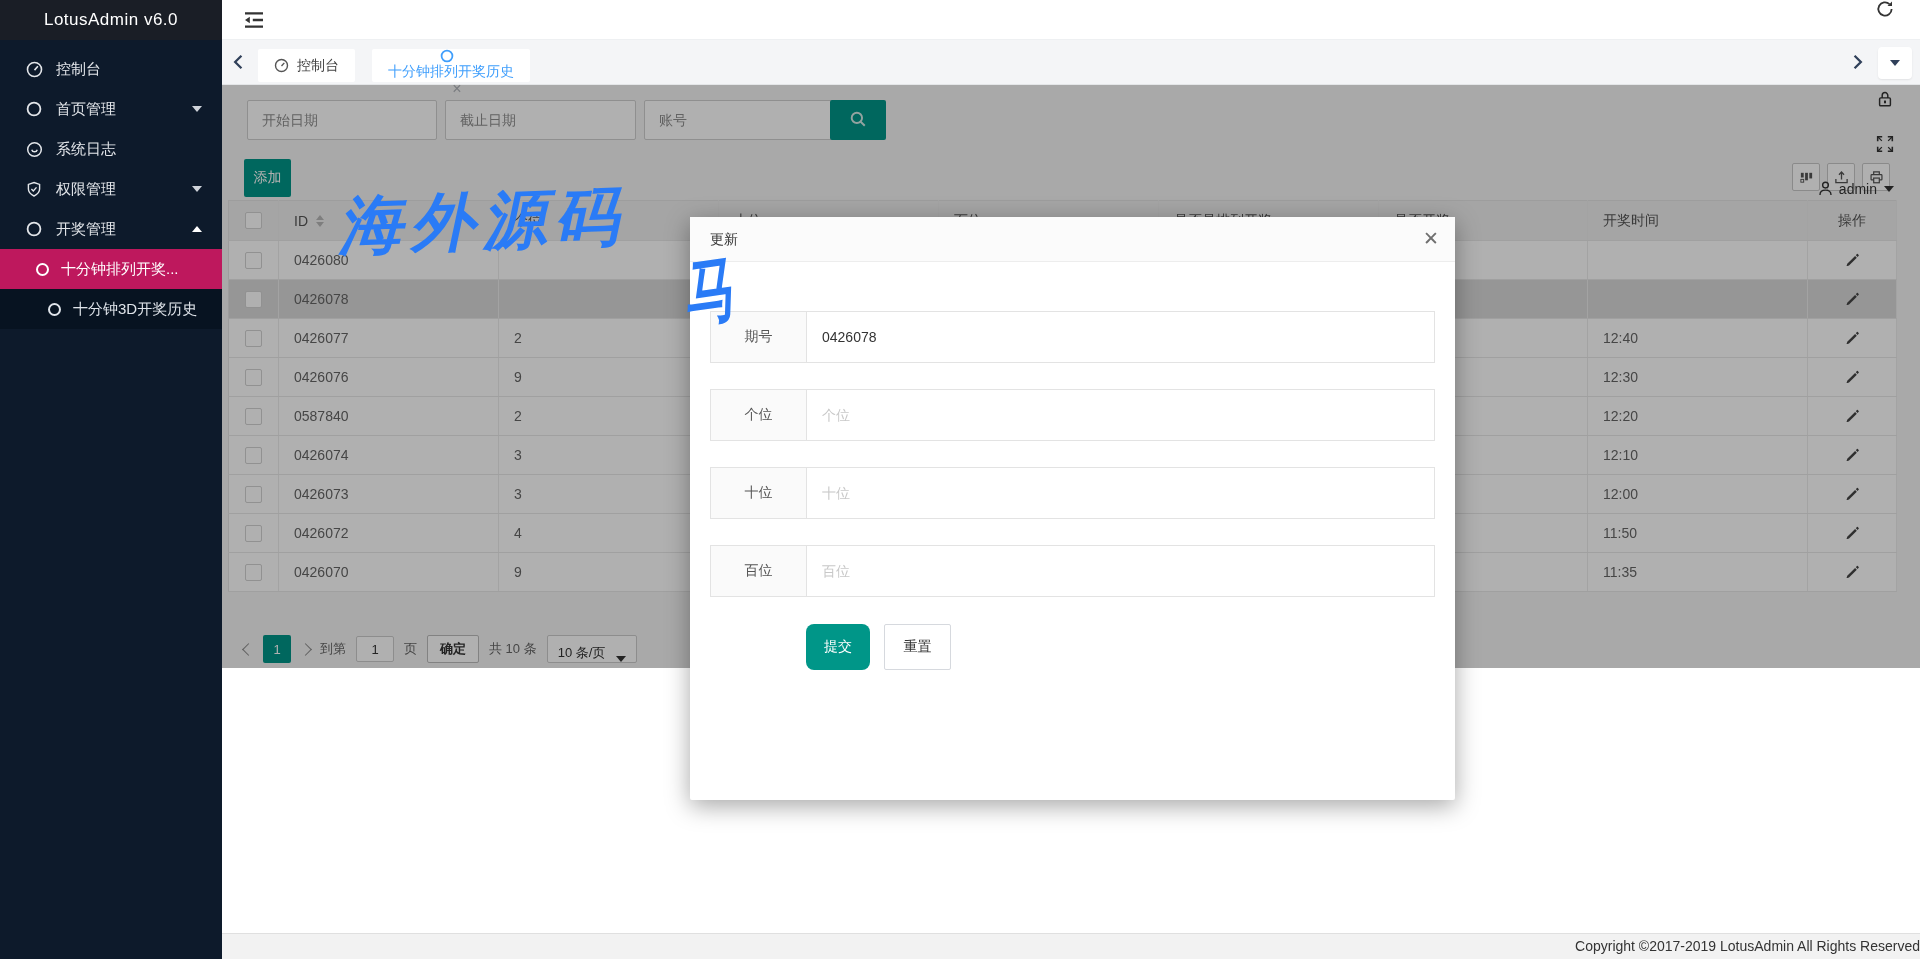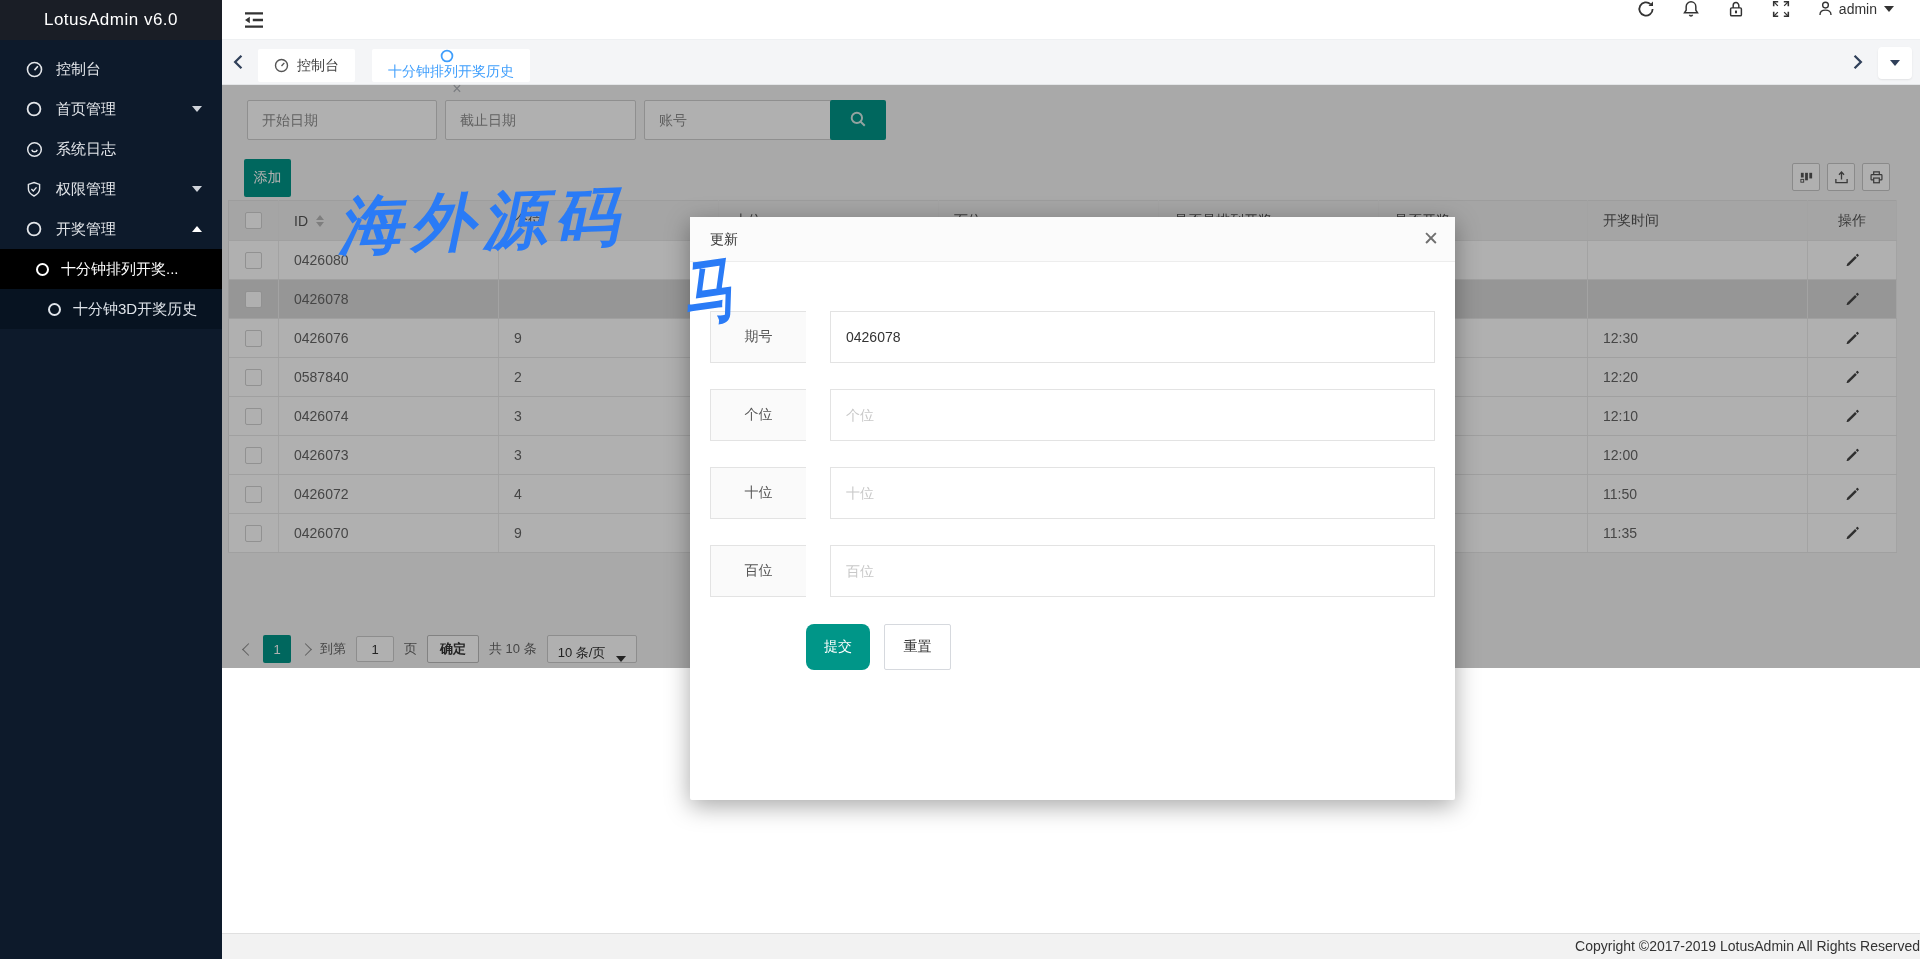--- a/index.html
+++ b/index.html
@@ -11,27 +11,27 @@
   .sidebar { position:absolute; left:0; top:0; width:222px; height:959px; background:#0d1a2b; z-index:10; }
   .logo { height:40px; line-height:40px; text-align:center; background:#1a1e26; color:#fff; font-size:17px; letter-spacing:.5px; }
   .menu { padding-top:9px; }
   .menu-item { position:relative; height:40px; display:flex; align-items:center; padding-left:25px; color:#e3e6ea; font-size:15px; cursor:pointer; }
   .menu-item .mi-icon { width:18px; height:18px; margin-right:13px; display:inline-flex; align-items:center; justify-content:center; }
   .chev { position:absolute; right:20px; width:0; height:0; border-left:5px solid transparent; border-right:5px solid transparent; }
   .chev.down { border-top:6px solid #cfd4da; }
   .chev.up { border-bottom:6px solid #ffffff; }
   .submenu { background:#071321; }
   .submenu-item { height:40px; display:flex; align-items:center; padding-left:48px; color:#dfe4ea; font-size:15px; cursor:pointer; }
-  .submenu-item.active { background:#000000; color:#fff;padding-left:36px; }
+  .submenu-item.active { background:#be185d; color:#fff;padding-left:36px; }
   .submenu-item .ring { width:13px; height:13px; border:2px solid currentColor; border-radius:50%; margin-right:12px; }
 
   
   .topbar { position:absolute; left:222px; top:0; width:1698px; height:40px; background:#fff; border-bottom:1px solid #eef0f2; z-index:9; }
   .collapse-btn { position:absolute; left:20px; top:9px; width:24px; height:22px; cursor:pointer; }
-  .topbar-right { position:absolute; right:26px; top:0; height:40px; display:flex; align-items:flex-start; gap:27px; }
+  .topbar-right { position:absolute; right:26px; top:0; height:40px; display:flex; align-items:flex-end; gap:27px;flex-direction:column; }
   .tb-icon { width:18px; height:18px; display:inline-flex; cursor:pointer; }
   .admin-group { display:flex; align-items:center; gap:4px; cursor:pointer; font-size:14px; color:#333; }
   .caret-down { width:0; height:0; border-left:5px solid transparent; border-right:5px solid transparent; border-top:6px solid #333; margin-left:3px; }
 
   
   .tabbar { position:absolute; left:222px; top:40px; width:1698px; height:45px; background:#f4f5f7; border-bottom:1px solid #e4e6e8; z-index:9; }
   .tab-scroll { position:absolute; top:14px; width:14px; height:16px; color:#445; font-weight:bold; cursor:pointer; }
   .tab-scroll svg { display:block; }
   .tab-scroll.left { left:10px; }
   .tab-scroll.right { right:54px; }
@@ -76,21 +76,21 @@
   .pg-size { height:28px; padding:0 10px; background:#fff; border:1px solid #cdcdcd; border-radius:2px; display:flex; align-items:flex-end; gap:8px; color:#333; cursor:pointer; }
   .pg-size .caret-down { border-top-color:#333; }
 
   
   .dim-overlay { position:absolute; left:222px; top:85px; width:1698px; height:583px; background:rgba(0,0,0,.31); z-index:40; }
 
   
   .modal { position:absolute; left:690px; top:217px; width:765px; height:583px; background:#fff; z-index:60; box-shadow:0 6px 24px rgba(0,0,0,.35); border-radius:2px; }
   .modal-header { height:45px; line-height:45px; padding-left:20px; border-bottom:1px solid #ededed; background:#fbfbfb; font-size:14px; color:#333; }
   .modal-close { position:absolute; right:16px; top:12px; font-size:19px; color:#6f6f6f; cursor:pointer; line-height:1; }
-  .form-row { position:absolute; left:20px; width:725px; height:52px; display:flex;gap:24px; }
+  .form-row { position:absolute; left:20px; width:725px; height:52px; display:flex; }
   .form-label { width:96px; background:#fafafa; border:1px solid #e3e3e3; border-right:none; display:flex; align-items:center; justify-content:center; font-size:14px; color:#555; }
   .form-input { flex:1; border:1px solid #e3e3e3; padding:0 15px; font-size:14px; color:#333; background:#fff; font-family:inherit; }
   .form-input::placeholder { color:#c8c8c8; }
   .modal-actions { position:absolute; left:116px; top:407px; display:flex; gap:14px; }
   .btn-submit { width:64px; height:46px; background:#009688; color:#fff; border:none; border-radius:8px; font-size:14px; font-family:inherit; cursor:pointer; }
   .btn-reset { width:67px; height:46px; background:#fff; color:#333; border:1px solid #d6d9de; border-radius:2px; font-size:14px; font-family:inherit; cursor:pointer; }
 
   
   .footer { position:absolute; left:222px; right:0; bottom:0; height:26px; background:#f2f2f2; border-top:1px solid #e0e0e0; text-align:right; line-height:25px; font-size:14px; color:#333; z-index:5; }
 
@@ -351,20 +351,38 @@
     <td class="col-op">
       <span class="edit-btn">
         <svg width="14" height="14" viewBox="0 0 16 16">
                   <path d="M2.6 13.4l-1 3 3-1 8.9-8.9-2-2z" fill="#444"></path>
                   <path d="M12.4 3.6l2 2 1.2-1.2a.8.8 0 0 0 0-1.1l-.9-.9a.8.8 0 0 0-1.1 0z" fill="#444"></path>
                 </svg>
       </span>
     </td>
   </tr>
 
+  <tr>
+    <td class="col-check"><span class="checkbox"></span></td>
+    <td>0426077</td>
+    <td>2</td>
+    <td></td>
+    <td></td>
+    <td></td>
+    <td></td>
+    <td>12:40</td>
+    <td class="col-op">
+      <span class="edit-btn">
+        <svg width="14" height="14" viewBox="0 0 16 16">
+                  <path d="M2.6 13.4l-1 3 3-1 8.9-8.9-2-2z" fill="#444"></path>
+                  <path d="M12.4 3.6l2 2 1.2-1.2a.8.8 0 0 0 0-1.1l-.9-.9a.8.8 0 0 0-1.1 0z" fill="#444"></path>
+                </svg>
+      </span>
+    </td>
+  </tr>
 
   <tr>
     <td class="col-check"><span class="checkbox"></span></td>
     <td>0426076</td>
     <td>9</td>
     <td></td>
     <td></td>
     <td></td>
     <td></td>
     <td>12:30</td>

